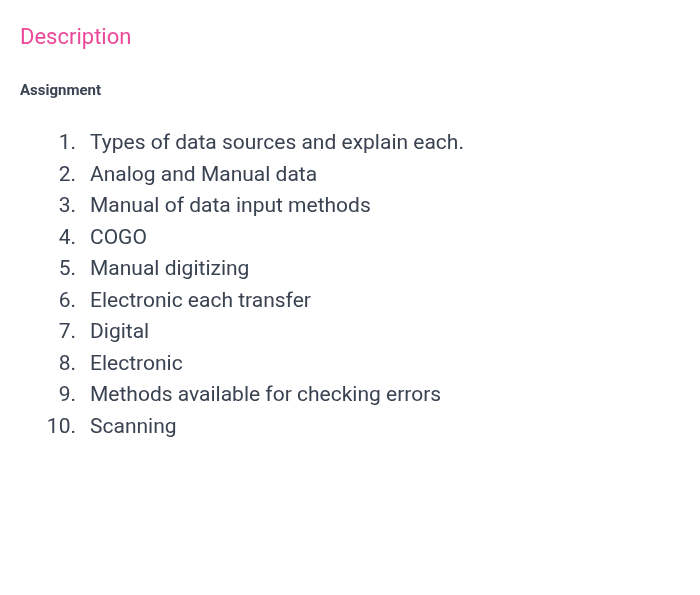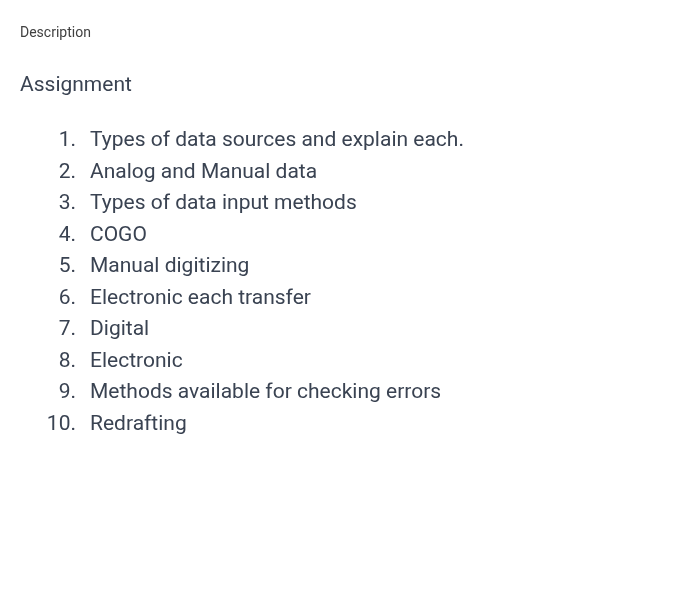--- a/index.html
+++ b/index.html
@@ -9,28 +9,28 @@
     }
     body {
       font-family: -apple-system, BlinkMacSystemFont, "Segoe UI", Roboto, Helvetica, Arial, sans-serif;
       background: #ffffff;
       width: 700px;
       height: 595px;
       padding: 24px 20px;
       color: #3a4352;
     }
     .section-label {
-      font-size: 14px;
+      font-size: 22px;
       font-weight: 400;
-      color: #404040;
+      color: #ec4899;
       margin-bottom: 22px;
     }
     .title {
-      font-size: 21px;
-      font-weight: 400;
+      font-size: 15px;
+      font-weight: 700;
       color: #3a4352;
       margin-bottom: 28px;
       margin-top: 32px;
     }
     .list {
       counter-reset: item;
       list-style: none;
       padding-left: 0;
     }
     .list-item {
@@ -59,36 +59,36 @@
 <div class="section-label">Description</div>
 <div class="title">Assignment</div>
 <ol class="list">
   <li class="list-item">
       <span class="list-item-text">Types of data sources and explain each.</span>
     </li>
   <li class="list-item">
       <span class="list-item-text">Analog and Manual data</span>
     </li>
   <li class="list-item">
-      <span class="list-item-text">Types of data input methods</span>
+      <span class="list-item-text">Manual of data input methods</span>
     </li>
   <li class="list-item">
       <span class="list-item-text">COGO</span>
     </li>
   <li class="list-item">
       <span class="list-item-text">Manual digitizing</span>
     </li>
   <li class="list-item">
       <span class="list-item-text">Electronic each transfer</span>
     </li>
   <li class="list-item">
       <span class="list-item-text">Digital</span>
     </li>
   <li class="list-item">
       <span class="list-item-text">Electronic</span>
     </li>
   <li class="list-item">
       <span class="list-item-text">Methods available for checking errors</span>
     </li>
   <li class="list-item">
-      <span class="list-item-text">Redrafting</span>
+      <span class="list-item-text">Scanning</span>
     </li>
 </ol>
 
 </body></html>

